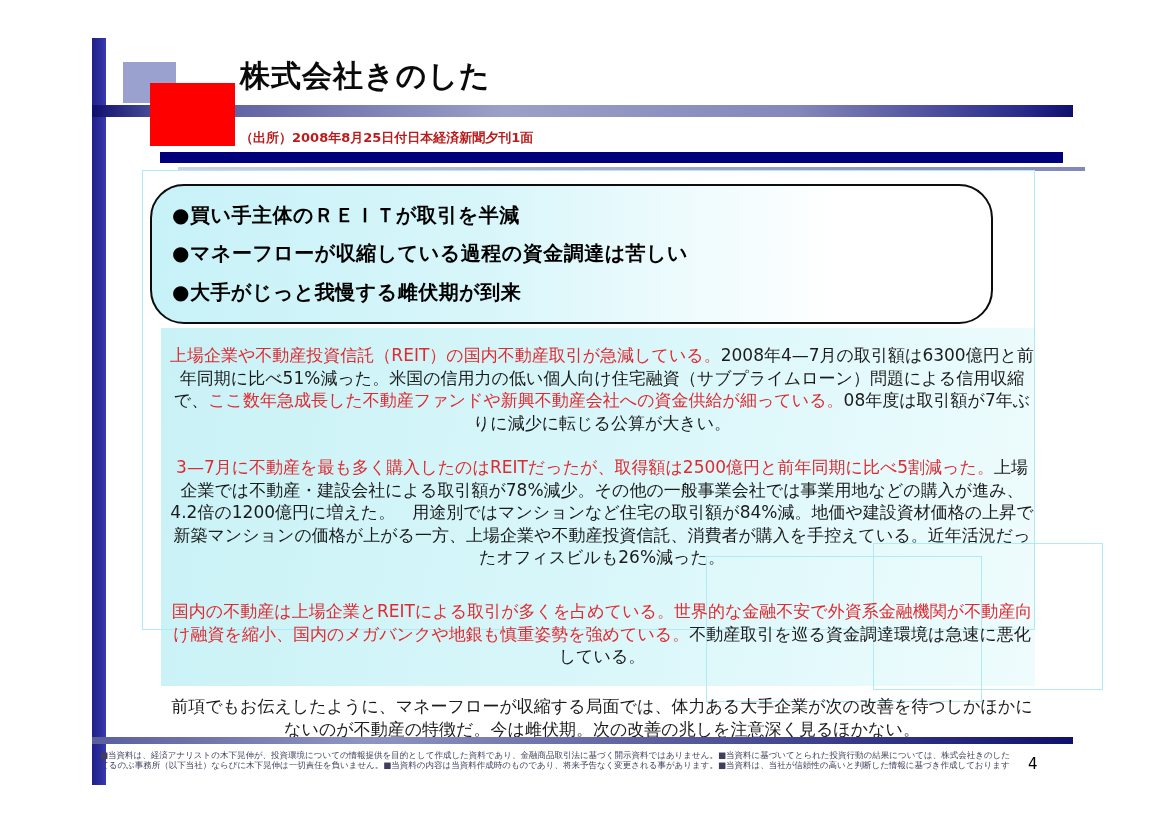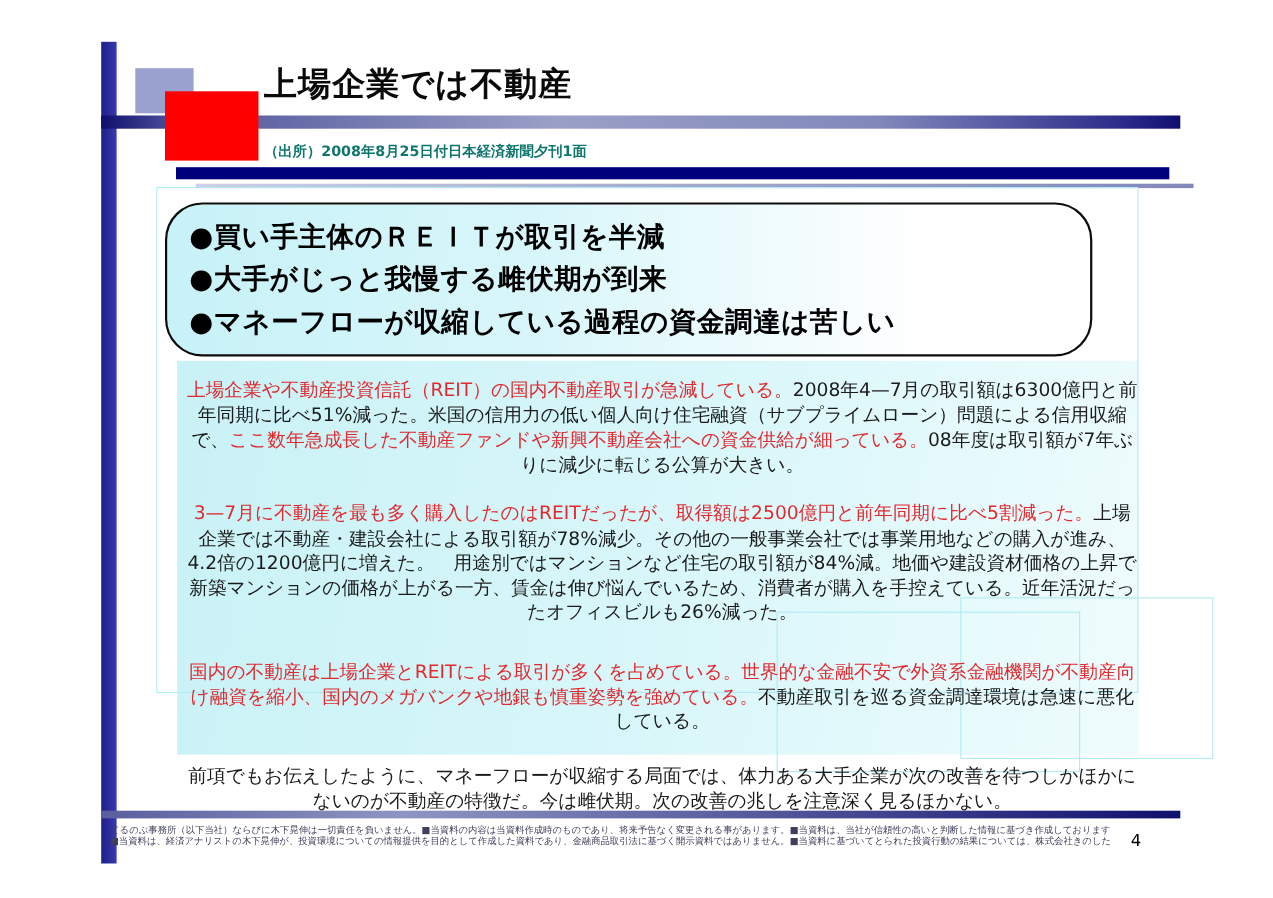--- a/index.html
+++ b/index.html
@@ -15,41 +15,41 @@
     background:linear-gradient(to right,#20208a 0%,#2c2c9c 55%,#3a3ab2 100%); }
   .sq-lavender { left:123px; top:62px; width:53px; height:41px;
     background:var(--lavender,#9ba1ce); }
   .bar-top { left:92px; top:105px; width:981px; height:12px;
     background:linear-gradient(to right,#0f0f6e 0%,#50549b 7%,#9aa0c6 42%,#8288ba 72%,#2a2a8a 95%,#0f0f6e 100%); }
   .sq-red { left:150px; top:83px; width:85px; height:63px;
     background:var(--accent-red,#ff0000); }
   .slide-title { left:240px; top:56px; font-size:30px; font-weight:bold;
     color:#0a0a0a; letter-spacing:1px; white-space:nowrap; }
   .source-line { left:240px; top:129px; font-size:13px; font-weight:bold;
-    color:#0f766e; white-space:nowrap; }
+    color:#b91c1c; white-space:nowrap; }
   .bar-navy { left:160px; top:152px; width:903px; height:11px;
     background:var(--navy,#00007d); }
   .line-thin { left:178px; top:167px; width:907px; height:4px;
     background:linear-gradient(to right,#cdd0e6 0%,#9ba1c8 60%,#8288ba 100%); }
 
   
   .fill-cyan { left:161px; top:328px; width:874px; height:358px;
     background:linear-gradient(100deg,var(--cyan-fill,#c9f2f6) 0%,#daf7fa 55%,#effcfd 100%); }
   .outline { border:1px solid var(--cyan-border,#b0eaf2); }
   .o1 { left:142px; top:170px; width:893px; height:460px; }
   .o2 { left:706px; top:556px; width:276px; height:146px; }
   .o3 { left:873px; top:543px; width:230px; height:147px; }
 
   
   .keybox { left:150px; top:184px; width:843px; height:140px;
     border:2px solid #0d0d0d; border-radius:34px;
     background:linear-gradient(90deg,#c7f2f8 0%,#d8f6fa 40%,#ffffff 82%);
     display:flex; flex-direction:column; justify-content:space-around;
     padding:10px 14px 10px 20px; }
-  .key-point { font-size:25px; font-weight:bold; color:#000;
+  .key-point { font-size:20px; font-weight:bold; color:#000;
     letter-spacing:0.5px; white-space:nowrap; }
 
   
   .para { left:168px; width:868px; font-size:17px; line-height:22.5px;
     color:#1b1b1b; text-align:center; }
   .p1 { top:344px; } .p2 { top:456px; } .p3 { top:600px; } .p4 { top:695px; }
   .seg-red { color:var(--red-text,#e02a30); }
   .seg-black { color:#1b1b1b; }
 
   
@@ -61,42 +61,42 @@
   .page-num { left:1028px; top:755px; font-size:15px; color:#000; }
 </style>
 </head>
 <body>
 
 <div class="abs left-bar"></div>
 <div class="abs sq-lavender"></div>
 <div class="abs bar-top"></div>
 <div class="abs sq-red"></div>
 
-<h1 class="abs slide-title">上場企業では不動産</h1>
+<h1 class="abs slide-title">株式会社きのした</h1>
 <div class="abs source-line">（出所）2008年8月25日付日本経済新聞夕刊1面</div>
 <div class="abs bar-navy"></div>
 <div class="abs line-thin"></div>
 
 <div class="abs fill-cyan"></div>
 <div class="abs outline o1"></div>
 <div class="abs outline o2"></div>
 <div class="abs outline o3"></div>
 
 <div class="abs keybox">
   <div class="key-point">●買い手主体のＲＥＩＴが取引を半減</div>
+  <div class="key-point">●マネーフローが収縮している過程の資金調達は苦しい</div>
   <div class="key-point">●大手がじっと我慢する雌伏期が到来</div>
-  <div class="key-point">●マネーフローが収縮している過程の資金調達は苦しい</div>
 </div>
 
 <p class="abs para p1"><span class="seg-red">上場企業や不動産投資信託（REIT）の国内不動産取引が急減している。</span><span class="seg-black">2008年4—7月の取引額は6300億円と前年同期に比べ51%減った。米国の信用力の低い個人向け住宅融資（サブプライムローン）問題による信用収縮で、</span><span class="seg-red">ここ数年急成長した不動産ファンドや新興不動産会社への資金供給が細っている。</span><span class="seg-black">08年度は取引額が7年ぶりに減少に転じる公算が大きい。</span></p>
 
-<p class="abs para p2"><span class="seg-red">3—7月に不動産を最も多く購入したのはREITだったが、取得額は2500億円と前年同期に比べ5割減った。</span><span class="seg-black">上場企業では不動産・建設会社による取引額が78%減少。その他の一般事業会社では事業用地などの購入が進み、4.2倍の1200億円に増えた。　用途別ではマンションなど住宅の取引額が84%減。地価や建設資材価格の上昇で新築マンションの価格が上がる一方、賃金は伸び悩んでいるため、消費者が購入を手控えている。近年活況だったオフィスビルも26%減った。</span></p>
+<p class="abs para p2"><span class="seg-red">3—7月に不動産を最も多く購入したのはREITだったが、取得額は2500億円と前年同期に比べ5割減った。</span><span class="seg-black">上場企業では不動産・建設会社による取引額が78%減少。その他の一般事業会社では事業用地などの購入が進み、4.2倍の1200億円に増えた。　用途別ではマンションなど住宅の取引額が84%減。地価や建設資材価格の上昇で新築マンションの価格が上がる一方、上場企業や不動産投資信託、消費者が購入を手控えている。近年活況だったオフィスビルも26%減った。</span></p>
 
 <p class="abs para p3"><span class="seg-red">国内の不動産は上場企業とREITによる取引が多くを占めている。世界的な金融不安で外資系金融機関が不動産向け融資を縮小、国内のメガバンクや地銀も慎重姿勢を強めている。</span><span class="seg-black">不動産取引を巡る資金調達環境は急速に悪化している。</span></p>
 
 <p class="abs para p4"><span class="seg-black">前項でもお伝えしたように、マネーフローが収縮する局面では、体力ある大手企業が次の改善を待つしかほかにないのが不動産の特徴だ。今は雌伏期。次の改善の兆しを注意深く見るほかない。</span></p>
 
 <div class="abs bar-bottom"></div>
 <div class="abs footer">
+  <div class="footer-line">■当資料は、経済アナリストの木下晃伸が、投資環境についての情報提供を目的として作成した資料であり、金融商品取引法に基づく開示資料ではありません。■当資料に基づいてとられた投資行動の結果については、株式会社きのした</div>
   <div class="footer-line">てるのぶ事務所（以下当社）ならびに木下晃伸は一切責任を負いません。■当資料の内容は当資料作成時のものであり、将来予告なく変更される事があります。■当資料は、当社が信頼性の高いと判断した情報に基づき作成しております</div>
-  <div class="footer-line">■当資料は、経済アナリストの木下晃伸が、投資環境についての情報提供を目的として作成した資料であり、金融商品取引法に基づく開示資料ではありません。■当資料に基づいてとられた投資行動の結果については、株式会社きのした</div>
 </div>
 <div class="abs page-num">4</div>
 
 </body></html>

